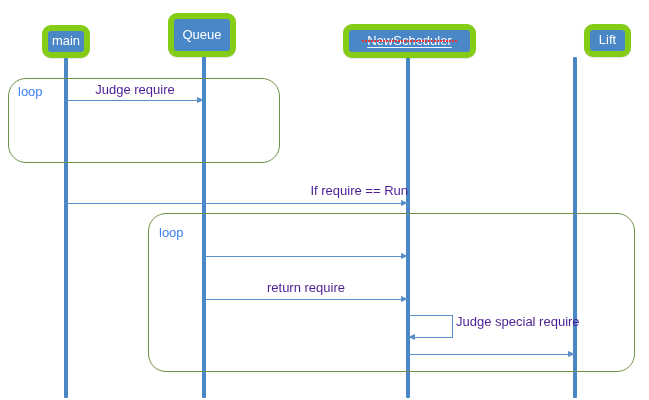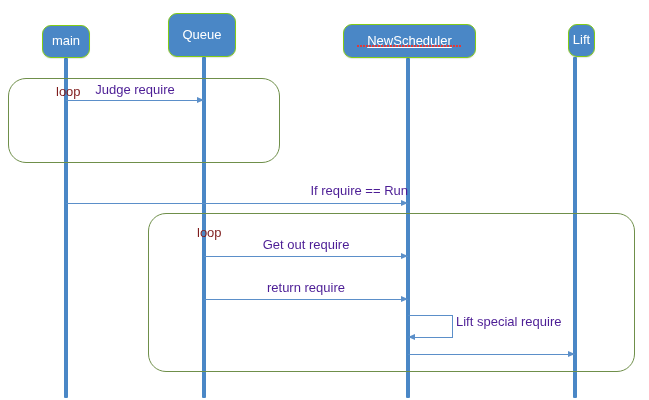--- a/index.html
+++ b/index.html
@@ -14,21 +14,21 @@
     background: #ffffff;
     overflow: hidden;
     font-family: "Liberation Sans", sans-serif;
   }
 
   
   .participant {
     position: absolute;
     box-sizing: border-box;
     background: #4a87c6;
-    border: 1px solid #84cc16;
+    border: 6px solid #84cc16;
     border-radius: 9px;
     color: #ffffff;
     font-size: 13px;
     display: flex;
     align-items: center;
     justify-content: center;
     text-align: center;
     line-height: 1.1;
     box-shadow: 0 1px 1px rgba(0,0,0,0.10);
   }
@@ -67,24 +67,23 @@
   .fragment {
     position: absolute;
     box-sizing: border-box;
     border: 1px solid #6f8f4a;
     border-radius: 18px;
     background: transparent;
   }
   .fragment-label {
     position: absolute;
     font-size: 13px;
-    color: #7f1d1d;
+    color: #3b82f6;
     background: transparent;
     white-space: nowrap;
-    margin-left: 38px;
   }
 
   
   .msg-line {
     position: absolute;
     height: 1px;
     background: #5b8fc9;
   }
   .msg-arrow {
     position: absolute;
@@ -131,44 +130,43 @@
   <div class="msg-line" style="left:66px; top:100px; width:138px;"></div>
   <div class="msg-arrow" style="left:197px; top:96.5px;"></div>
   <div class="msg-label" style="left:66px; top:82px; width:138px;">Judge require</div>
 
   <div class="msg-line" style="left:66px; top:203px; width:342px;"></div>
   <div class="msg-arrow" style="left:401px; top:199.5px;"></div>
   <div class="msg-label" style="left:66px; top:183px; width:342px;text-align:right;">If require == Run</div>
 
   <div class="msg-line" style="left:204px; top:256px; width:204px;"></div>
   <div class="msg-arrow" style="left:401px; top:252.5px;"></div>
-  <div class="msg-label" style="left:204px; top:237px; width:204px;">Get out require</div>
 
   <div class="msg-line" style="left:204px; top:299px; width:204px;"></div>
   <div class="msg-arrow" style="left:401px; top:295.5px;"></div>
   <div class="msg-label" style="left:204px; top:280px; width:204px;">return require</div>
 
   <div class="self-seg" style="left:408px; top:315px; width:45px; height:1px;"></div>
   <div class="self-seg" style="left:452px; top:315px; width:1px; height:23px;"></div>
   <div class="self-seg" style="left:415px; top:337px; width:38px; height:1px;"></div>
   <div class="msg-arrow left" style="left:408px; top:334px;"></div>
-  <div class="msg-label" style="left:456px; top:314px; text-align:left;">Lift special require</div>
+  <div class="msg-label" style="left:456px; top:314px; text-align:left;">Judge special require</div>
 
   <div class="msg-line" style="left:408px; top:354px; width:167px;"></div>
   <div class="msg-arrow" style="left:568px; top:350.5px;"></div>
 
   <div class="participant" style="left:42px; top:25px; width:48px; height:33px;">
     <span class="plabel">main</span>
   </div>
 
   <div class="participant" style="left:168px; top:13px; width:68px; height:44px;">
     <span class="plabel">Queue</span>
   </div>
 
   <div class="participant underlined misspelled" style="left:343px; top:24px; width:133px; height:34px;">
     <span class="plabel">NewScheduler</span>
   </div>
 
-  <div class="participant" style="left:568px; top:24px; width:27px; height:33px;">
+  <div class="participant" style="left:584px; top:24px; width:47px; height:33px;">
     <span class="plabel">Lift</span>
   </div>
 
 </div>
 
 </body></html>

